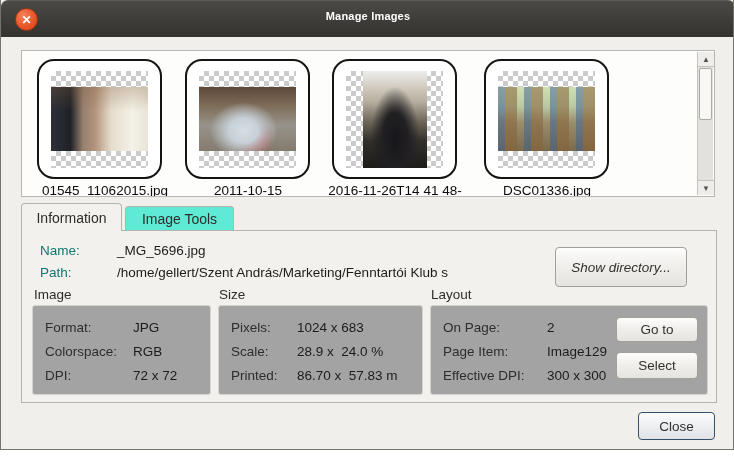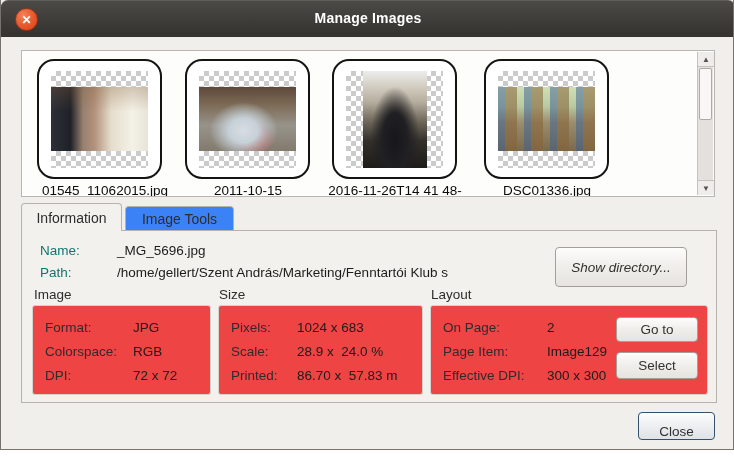--- a/index.html
+++ b/index.html
@@ -4,21 +4,21 @@
 <style>
   * { margin:0; padding:0; box-sizing:border-box; }
   html,body { width:734px; height:457px; background:#ffffff; font-family:"Liberation Sans", sans-serif; }
   .window { position:absolute; left:0; top:0; width:734px; height:450px; background:#f0efec; border:1px solid #76726c; border-top:none; overflow:hidden; }
 
   
   .titlebar { position:absolute; left:0; top:0; width:734px; height:37px;
     background:linear-gradient(180deg,#4c4a46 0%,#3c3b37 60%,#34332f 100%);
     border-radius:7px 7px 0 0; border-top:1px solid #5f5d58; }
   .title { position:absolute; left:0; right:0; top:9px; text-align:center; color:#ffffff;
-    font-size:14px; font-weight:bold; letter-spacing:.2px; }
+    font-size:11px; font-weight:bold; letter-spacing:.2px; }
   .close-ball { position:absolute; left:14px; top:7px; width:23px; height:23px; border-radius:50%;
     background:radial-gradient(circle at 35% 30%, #f4815a 0%, #e8562a 55%, #d6441a 100%);
     border:1px solid #9e3312; color:#ffffff; font-size:12px; font-weight:bold;
     display:flex; align-items:center; justify-content:center; cursor:default; }
 
   
   .thumb-area { position:absolute; left:20px; top:50px; width:694px; height:147px;
     background:#fdfdfc; border:1px solid #b9b6b1; overflow:hidden; }
   .thumb-frame { position:absolute; top:8px; width:125px; height:120px; background:#fff;
     border:2px solid #141414; border-radius:17px; display:flex; align-items:center; justify-content:center; }
@@ -52,45 +52,45 @@
     display:flex; align-items:center; justify-content:center; background:#efedeb; }
   .vs-up { top:0; border-bottom:1px solid #c6c3bf; }
   .vs-down { bottom:0; border-top:1px solid #c6c3bf; }
   .vs-thumb { position:absolute; left:1px; top:16px; width:13px; height:52px; background:#f8f7f6;
     border:1px solid #aeaba6; border-radius:2px; }
 
   
   .tab { position:absolute; font-size:14px; color:#2e2d2b; display:flex; align-items:center; justify-content:center; }
   .tab-active { left:20px; top:203px; width:101px; height:28px; background:#f2f1ee;
     border:1px solid #b6b2ad; border-bottom:none; border-radius:4px 4px 0 0; z-index:3; }
-  .tab-inactive { left:124px; top:206px; width:109px; height:25px; background:#3b82f6;
+  .tab-inactive { left:124px; top:206px; width:109px; height:25px; background:#5eead4;
     border:1px solid #b6b2ad; border-bottom:none; border-radius:4px 4px 0 0; z-index:1; }
   .tab-pane { position:absolute; left:20px; top:230px; width:696px; height:173px;
     background:#f2f1ee; border:1px solid #b6b2ad; z-index:2; }
 
   
   .kv-label { position:absolute; font-size:13.5px; color:#0f766e; }
   .kv-value { position:absolute; font-size:13.5px; color:#1c1c1a; white-space:nowrap; }
   .path-clip { max-width:352px; overflow:hidden; }
 
   
   .btn { position:absolute; background:linear-gradient(180deg,#fdfdfc 0%,#f1efec 45%,#e6e4e0 100%);
     border:1px solid #a39f99; border-radius:4px; font-size:13.5px; color:#33322f;
     display:flex; align-items:center; justify-content:center; cursor:default;
     font-family:"Liberation Sans", sans-serif; }
   .btn-search { left:468px; top:16px; width:88px; height:30px; }
   .btn-showdir { left:533px; top:16px; width:132px; height:40px;font-style:italic; }
   .btn-goto { right:9px; top:11px; width:82px; height:25px; }
   .btn-select { right:9px; top:46px; width:82px; height:27px; }
   .btn-close { left:637px; top:412px; width:77px; height:28px; border:1px solid #35506b;
-    background:linear-gradient(180deg,#fcfdfd 0%,#eef0f2 45%,#dfe3e6 100%);align-items:flex-end; }
+    background:linear-gradient(180deg,#fcfdfd 0%,#eef0f2 45%,#dfe3e6 100%); }
 
   
   .grp-title { position:absolute; top:56px; font-size:13.5px; color:#2e2d2b; }
-  .grp-box { position:absolute; top:74px; height:90px; background:#ef4444;
+  .grp-box { position:absolute; top:74px; height:90px; background:#a3a3a3;
     border:1px solid #d6d3cf; border-radius:3px; }
   .grp-rows { position:absolute; left:12px; top:9px; display:grid; grid-auto-rows:24px; align-items:center; }
   .grp-row { display:grid; grid-template-columns:var(--lcol) auto; }
   .grp-row .k { font-size:13.5px; color:#2e2d2b; }
   .grp-row .v { font-size:13.5px; color:#1c1c1a; white-space:pre; }
 </style>
 </head>
 <body>
 
 <div class="window">

